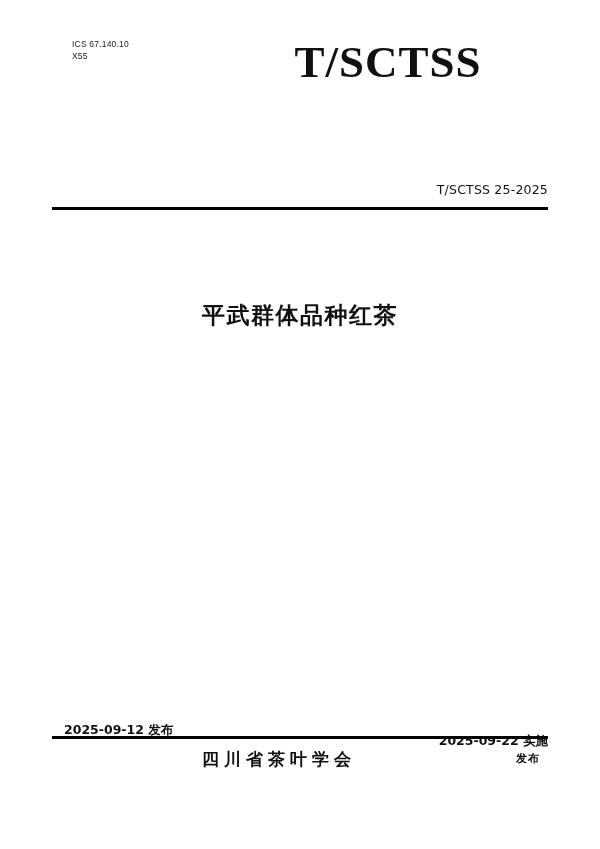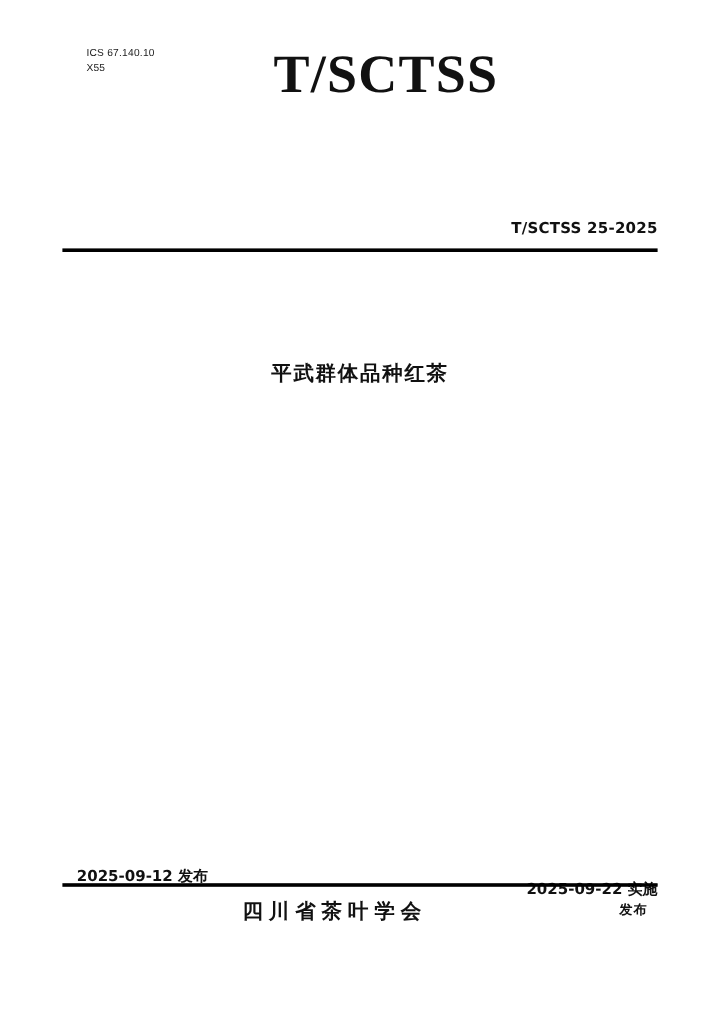--- a/index.html
+++ b/index.html
@@ -43,21 +43,21 @@
     letter-spacing: 0.2px;
     color: #1a1a1a;
   }
 
   
   .mark-block {
     position: absolute;
     right: 0px;
     top: 40px;
     width: 320px;
-    text-align: left;
+    text-align: center;
   }
   .mark-main {
     font-family: "Liberation Serif", serif;
     font-size: 45px;
     font-weight: 700;
     letter-spacing: 1px;
     line-height: 1;
     color: #111111;
   }
 
@@ -76,21 +76,21 @@
     padding-left: 7px;
   }
 
   
   .std-number {
     position: absolute;
     right: 0px;
     top: 182px;
     font-family: "DejaVu Sans", sans-serif;
     font-size: 12.5px;
-    font-weight: 700;
+    font-weight: 400;
     letter-spacing: 0.2px;
     color: #111111;
   }
 
   
   .rule-top {
     position: absolute;
     left: 0;
     right: 0;
     top: 207px;
@@ -99,21 +99,21 @@
   }
 
   
   .title-cn {
     position: absolute;
     left: 0;
     right: 0;
     top: 300px;
     text-align: center;
     font-family: "DejaVu Sans", sans-serif;
-    font-size: 17px;
+    font-size: 23px;
     font-weight: 700;
     letter-spacing: 1.5px;
     color: #111111;
   }
   .title-en {
     position: absolute;
     left: 0;
     right: 0;
     top: 362px;
     text-align: center;

